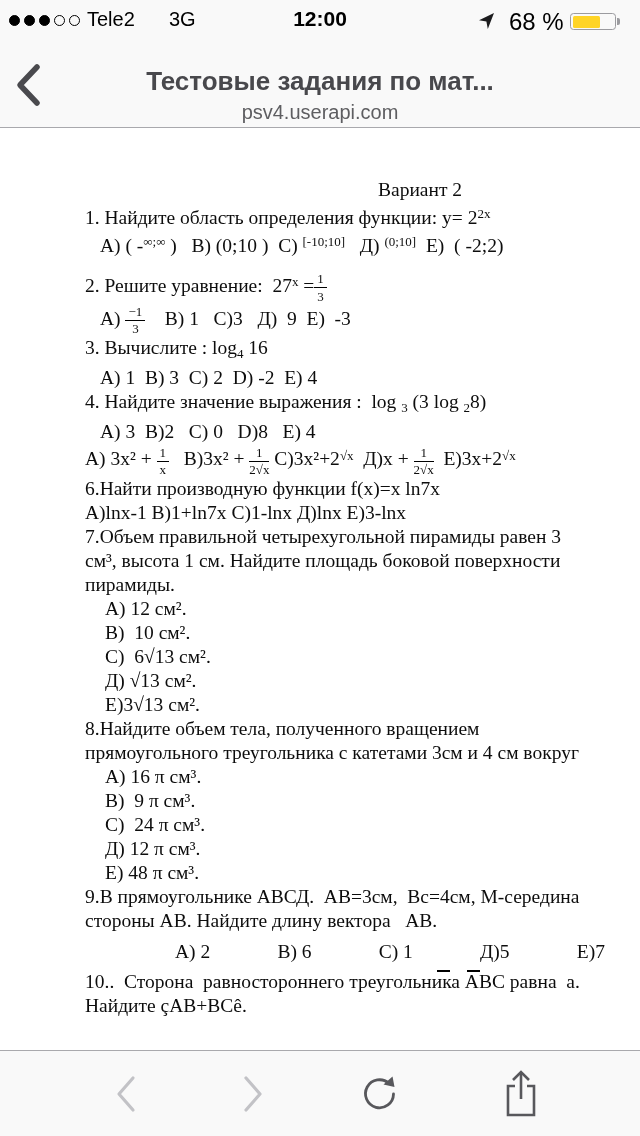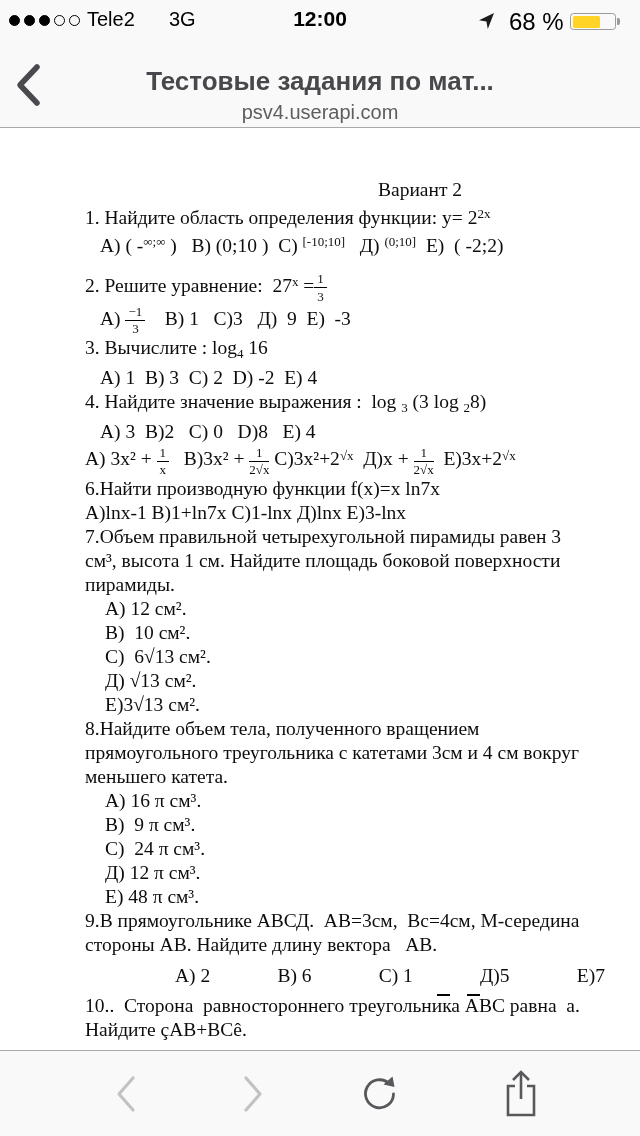--- a/index.html
+++ b/index.html
@@ -113,21 +113,20 @@
   <div class="ln"><span>см³, высота 1 см. Найдите площадь боковой поверхности</span></div>
   <div class="ln"><span>пирамиды.</span></div>
   <div class="ln ind2"><span>А) 12 см².</span></div>
   <div class="ln ind2"><span>В)  10 см².</span></div>
   <div class="ln ind2"><span>С)  6√13 см².</span></div>
   <div class="ln ind2"><span>Д) √13 см².</span></div>
   <div class="ln ind2"><span>Е)3√13 см².</span></div>
 
   <div class="ln"><span>8.Найдите объем тела, полученного вращением</span></div>
   <div class="ln"><span>прямоугольного треугольника с катетами 3см и 4 см вокруг</span></div>
-  <div class="ln"><span>меньшего катета.</span></div>
   <div class="ln ind2"><span>А) 16 π см³.</span></div>
   <div class="ln ind2"><span>В)  9 π см³.</span></div>
   <div class="ln ind2"><span>С)  24 π см³.</span></div>
   <div class="ln ind2"><span>Д) 12 π см³.</span></div>
   <div class="ln ind2"><span>Е) 48 π см³.</span></div>
 
   <div class="ln"><span>9.В прямоугольнике АВСД.  АВ=3см,  Вс=4см, М-середина</span></div>
   <div class="ln"><span>стороны АВ. Найдите длину вектора   АВ.</span></div>
   <div class="q9row">
       <span>А) 2</span>

